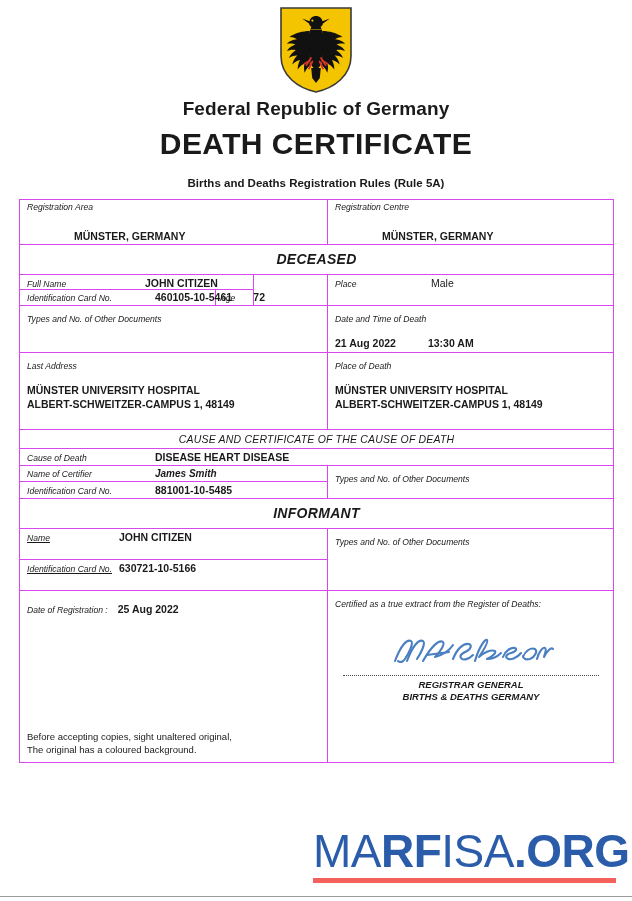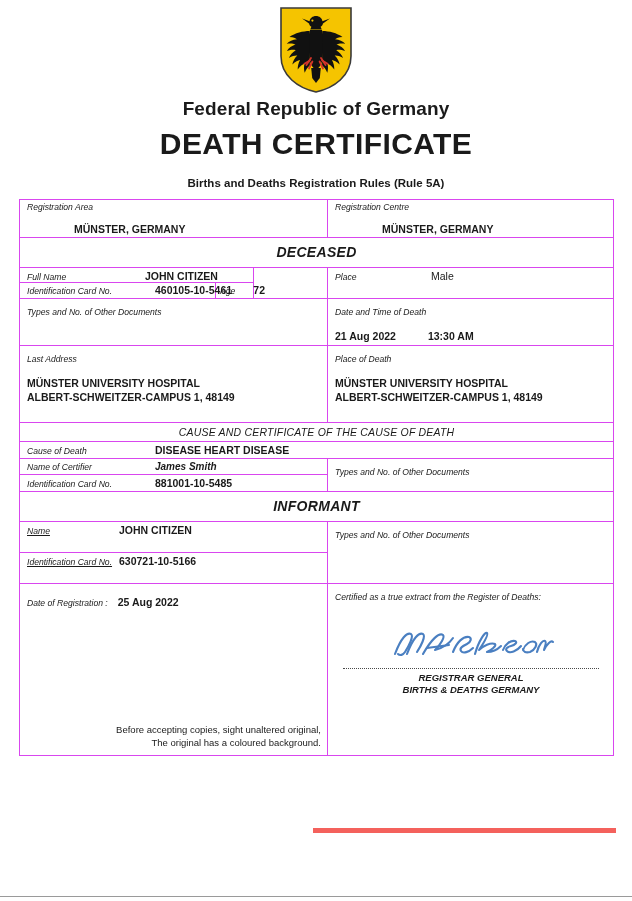--- a/index.html
+++ b/index.html
@@ -96,21 +96,21 @@
     text-align: center;
     font-size: 10.5px;
     font-weight: normal;
     font-style: italic;
     letter-spacing: .2px;
     padding: 3px 0 3px 0 !important;
   }
 
   
   .stack .lbl { display: block; }
-  .stack .val { display: block; margin-top: 11px; padding-left: 47px; }
+  .stack .val { display: block; margin-top: 18px; padding-left: 47px; }
 
   .inline-row {
     display: flex;
     align-items: baseline;
   }
   .inline-row .lbl { width: 118px; flex: none; }
   .inline-row .lbl.w-narrow { width: 92px; text-decoration: underline; }
   .inline-row .lbl.w-wide { width: 128px; }
 
   .addr-val {
@@ -139,21 +139,20 @@
     font-size: 9.5px;
     font-style: italic;
     font-weight: bold;
     line-height: 12px;
     margin-top: 3px;
   }
 
   .disclaimer {
     font-size: 9.5px;
     line-height: 12.5px;
-    text-align: right;
   }
 
   
   .footer-logo {
     position: absolute;
     left: 313px;
     top: 826px;
     width: 303px;
   }
   .logo-text {
@@ -404,16 +403,17 @@
         <div>Before accepting copies, sight unaltered original,</div>
         <div>The original has a coloured background.</div>
       </div>
     </td>
   </tr>
 </tbody>
     </table>
 </div>
 
 <div class="footer-logo">
+  <div class="logo-text"><span class="lt">MA</span><span class="bd">RF</span><span class="lt">ISA</span><span class="bd">.ORG</span></div>
   <div class="logo-rule"></div>
 </div>
 
 <div class="page-rule"></div>
 
 </body></html>

